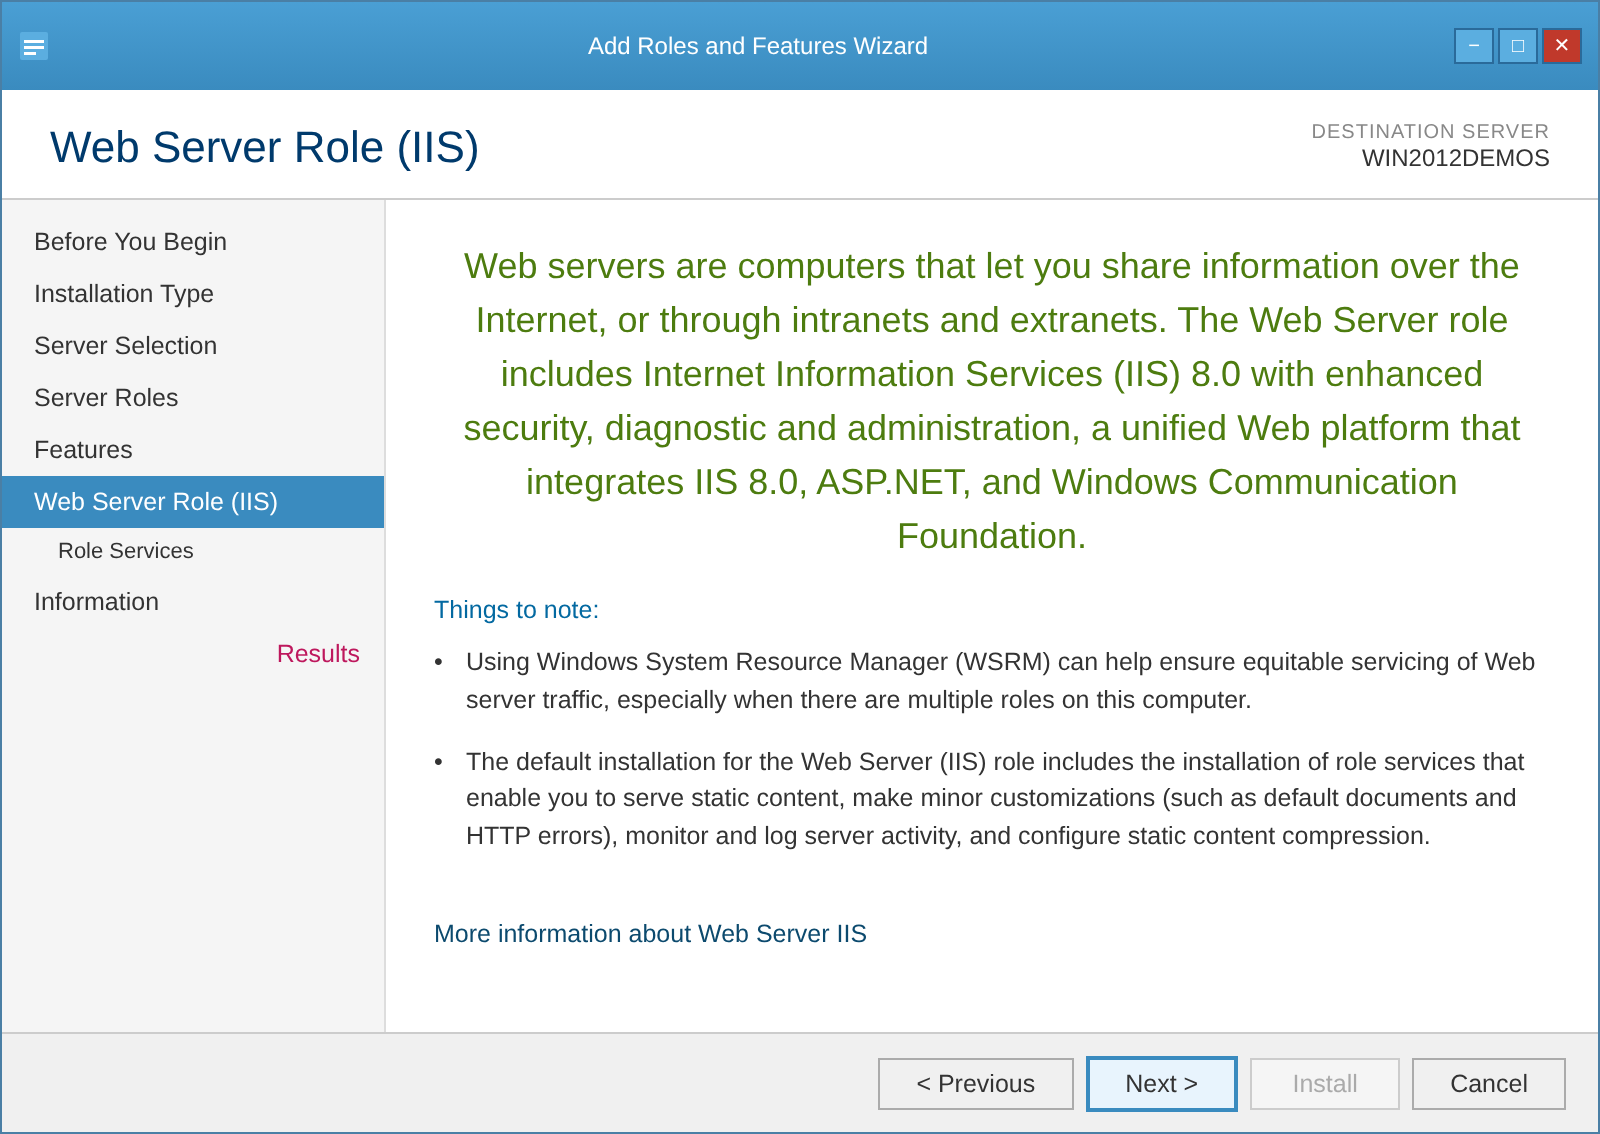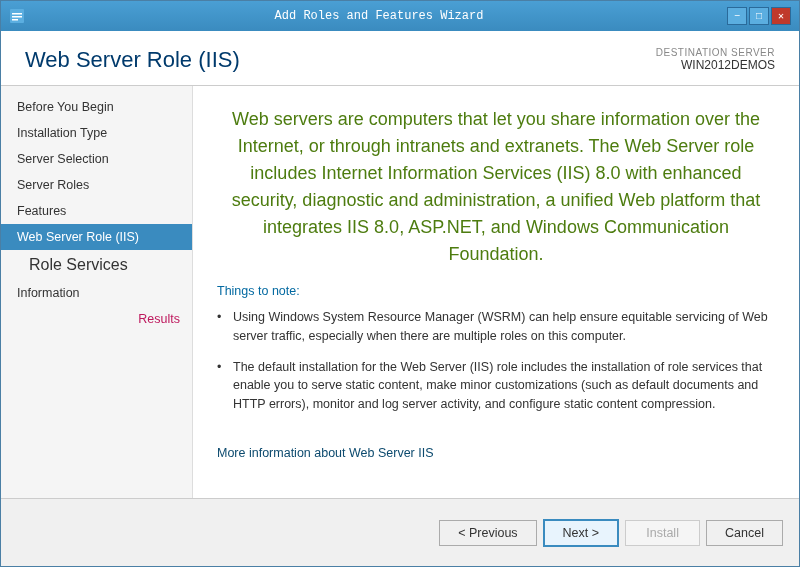--- a/index.html
+++ b/index.html
@@ -20,27 +20,26 @@
       height: 567px;
       background: #fff;
       border: 1px solid #4a7fa5;
       display: flex;
       flex-direction: column;
     }
 
     
     .titlebar {
       background: linear-gradient(to bottom, #4a9fd4, #3a8bbf);
-      height: 30px;
+      height: 44px;
       display: flex;
       align-items: center;
       justify-content: space-between;
       padding: 0 8px;
       flex-shrink: 0;
-      font-family: Liberation Mono, monospace;
     }
     .titlebar-title {
       color: white;
       font-size: 12px;
       flex: 1;
       text-align: center;
     }
     .titlebar-buttons {
       display: flex;
       gap: 2px;
@@ -113,21 +112,21 @@
       font-size: 12.5px;
       color: #333;
       cursor: pointer;
     }
     .sidebar-item.active {
       background: #3a8bbf;
       color: white;
     }
     .sidebar-item.sub {
       padding-left: 28px;
-      font-size: 16px;
+      font-size: 11px;
     }
     .sidebar-item.disabled {
       color: #be185d;
       text-align: right;
     }
 
     
     .content-panel {
       flex: 1;
       padding: 20px 24px;
@@ -171,21 +170,21 @@
       text-decoration: none;
       font-size: 12.5px;
       margin-top: 20px;
       display: inline-block;
     }
 
     
     .footer {
       background: #f0f0f0;
       border-top: 1px solid #ccc;
-      height: 68px;
+      height: 50px;
       display: flex;
       align-items: center;
       justify-content: flex-end;
       padding: 0 16px;
       gap: 6px;
       flex-shrink: 0;
     }
     .btn {
       padding: 5px 18px;
       font-size: 12.5px;

